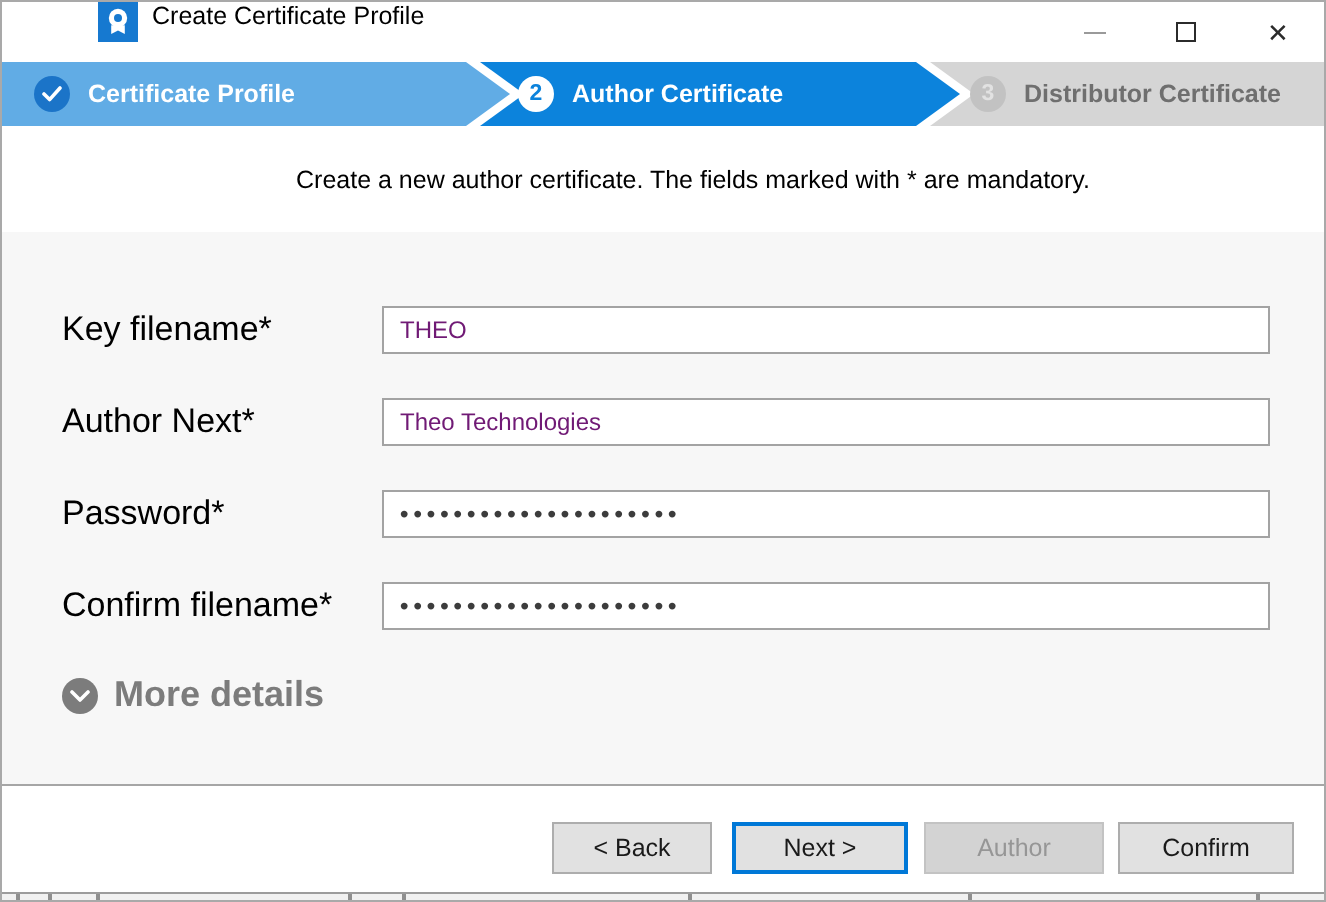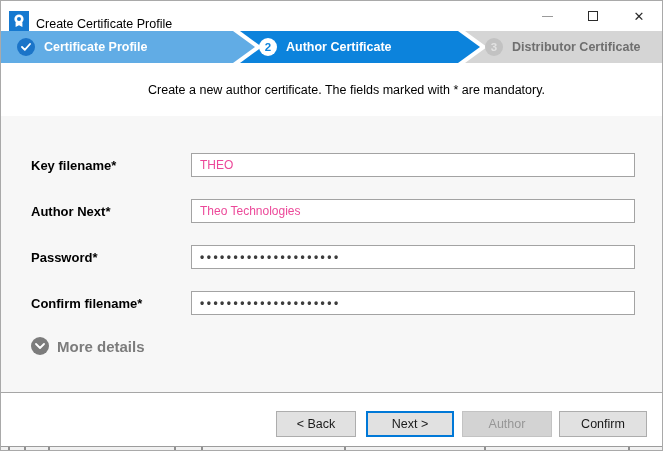--- a/index.html
+++ b/index.html
@@ -2,21 +2,21 @@
 <html><head>
 <meta charset="utf-8">
 <style>
   html,body{margin:0;padding:0;background:#dcdcdc;}
   *{box-sizing:border-box;font-family:"Liberation Sans",sans-serif;}
   .window{
     position:relative;width:663px;height:451px;background:#fff;
     border:1px solid #a9a9a9;overflow:hidden;
   }
   
-  .titlebar{height:30px;background:#fff;display:flex;align-items:flex-end;position:relative;}
+  .titlebar{height:30px;background:#fff;display:flex;align-items:flex-start;position:relative;padding-left:40px;}
   .app-icon{width:20px;height:20px;margin-left:8px;display:flex;}
   .window-title{margin-left:7px;font-size:12.5px;color:#000;}
   .win-controls{position:absolute;right:0;top:0;height:30px;display:flex;}
   .win-btn{width:46px;height:30px;display:flex;align-items:center;justify-content:center;cursor:default;}
   .min-glyph{width:11px;height:1px;background:#9a9a9a;}
   .max-glyph{width:10px;height:10px;border:1px solid #2b2b2b;}
   .close-glyph{font-size:13px;color:#2b2b2b;line-height:1;}
   
   .band{position:relative;height:32px;background:#d5d5d5;overflow:hidden;}
   .layer{position:absolute;top:0;bottom:0;left:0;
@@ -33,28 +33,28 @@
   .badge{width:18px;height:18px;border-radius:50%;display:flex;align-items:center;justify-content:center;
          font-size:11.5px;font-weight:bold;flex:0 0 auto;}
   .badge.check{background:#1b74c8;}
   .badge.num-active{background:#fff;color:#0c83dc;}
   .badge.num-inactive{background:#c2c2c2;color:#e2e2e2;}
   
   .desc{height:53px;background:#fff;padding:20px 0 0 30px;font-size:12.5px;color:#000;text-align:center;}
   
   .form{height:277px;background:#f7f7f7;border-bottom:1px solid #a6a6a6;padding:37px 0 0 30px;}
   .row{display:flex;align-items:center;height:24px;margin-bottom:22px;}
-  .row .lbl{width:160px;font-size:13px;font-weight:bold;color:#000;}
+  .row .lbl{width:160px;font-size:17px;font-weight:normal;color:#000;}
   .row input{width:444px;height:24px;border:1px solid #a3a3a3;background:#fff;
-             padding:0 8px;font-size:12px;color:#ec4899;outline:none;}
+             padding:0 8px;font-size:12px;color:#701a75;outline:none;}
   .row input.pwd{letter-spacing:2.5px;font-weight:bold;color:#3c3c3c;}
   .more{display:flex;align-items:center;gap:8px;margin-top:21px;cursor:default;}
   .more .circle{width:18px;height:18px;border-radius:50%;background:#7c7c7c;
                 display:flex;align-items:center;justify-content:center;}
-  .more .txt{font-size:15px;font-weight:bold;color:#7c7c7c;}
+  .more .txt{font-size:18px;font-weight:bold;color:#7c7c7c;}
   
   .btnbar{height:55px;background:#fff;display:flex;justify-content:flex-end;align-items:flex-start;
           padding:18px 15px 0 0;}
   .btn{height:26px;font-size:12.5px;color:#1a1a1a;background:#e1e1e1;border:1px solid #adadad;
        display:flex;align-items:center;justify-content:center;cursor:default;}
   .btn.back{width:80px;margin-right:10px;}
   .btn.next{width:88px;margin-right:8px;border:2px solid #0078d7;}
   .btn.finish{width:90px;margin-right:7px;background:#d3d3d3;border-color:#c3c3c3;color:#969696;}
   .btn.cancel{width:88px;}
   

